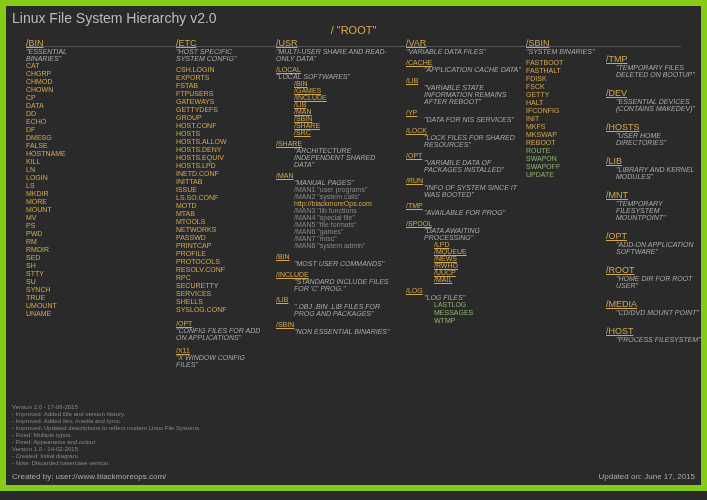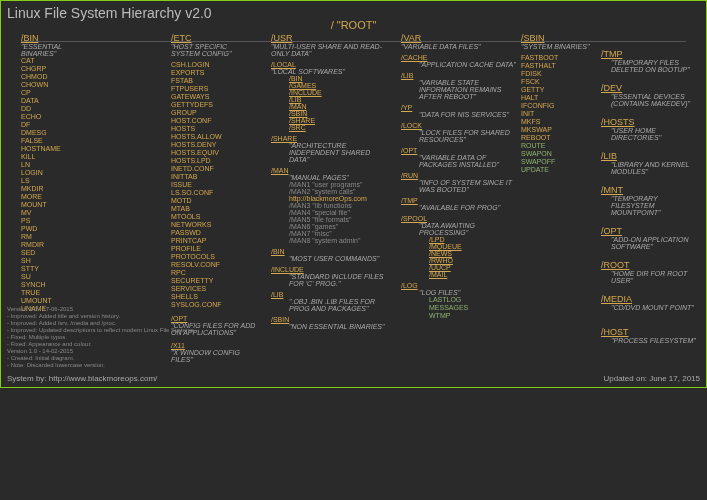--- a/index.html
+++ b/index.html
@@ -1,16 +1,16 @@
 <!DOCTYPE html>
 <html><head>
 <meta charset="utf-8">
 <style>
 html,body{margin:0;padding:0;background:#2a2a2a;font-family:Arial,Helvetica,sans-serif;color:#b8b8b8;width:707px;height:500px;overflow:hidden}
-.page{position:relative;width:707px;height:388px;border:1px solid #84cc16;box-sizing:border-box}
+.page{position:relative;width:707px;height:491px;border:6px solid #84cc16;box-sizing:border-box}
 .title{position:absolute;top:4px;left:6px;font-size:14px;color:#bbb}
 .root{position:absolute;top:18px;left:0;width:100%;text-align:center;color:#d4a84e;font-size:11px}
 .node-label{color:#d4a84e;font-size:9px;text-decoration:underline}
 .desc{color:#aaa;font-size:7px;font-style:italic}
 .item{color:#d4a84e;font-size:7px;line-height:8px}
 .sub{color:#d4a84e;font-size:7px;text-decoration:underline}
 .special{color:#8fb36f;font-size:7px;line-height:8px}
 .note{color:#888;font-size:7px}
 .col{position:absolute;top:32px;font-size:7px}
 .footer{position:absolute;bottom:4px;left:6px;font-size:8px;color:#aaa}
@@ -262,26 +262,26 @@
         <div class="desc" style="margin-left: 10px;">"TEMPORARY FILESYSTEM MOUNTPOINT"</div>
       </div>
       <div style="margin-bottom: 10px;">
         <div class="node-label">/OPT</div>
         <div class="desc" style="margin-left: 10px;">"ADD-ON APPLICATION SOFTWARE"</div>
       </div>
       <div style="margin-bottom: 10px;">
         <div class="node-label">/ROOT</div>
         <div class="desc" style="margin-left: 10px;">"HOME DIR FOR ROOT USER"</div>
       </div>
-      <div style="margin-bottom: 16px;">
+      <div style="margin-bottom: 10px;">
         <div class="node-label">/MEDIA</div>
         <div class="desc" style="margin-left: 10px;">"CD/DVD MOUNT POINT"</div>
       </div>
       <div style="margin-bottom: 10px;">
         <div class="node-label">/HOST</div>
         <div class="desc" style="margin-left: 10px;">"PROCESS FILESYSTEM"</div>
       </div>
     </div>
 
 <div class="ver" id="ver">Version 2.0 - 17-06-2015<br>- Improved: Added title and version history.<br>- Improved: Added /srv, /media and /proc.<br>- Improved: Updated descriptions to reflect modern Linux File Systems.<br>- Fixed: Multiple typos.<br>- Fixed: Appearance and colour.<br>Version 1.0 - 14-02-2015<br>- Created: Initial diagram.<br>- Note: Discarded lowercase version.</div>
-<div class="footer">System by: http://www.blackmoreops.com/</div>
+<div class="footer">Created by: user://www.blackmoreops.com/</div>
 <div class="updated">Updated on: June 17, 2015</div>
 </div>
 
 </body></html>

